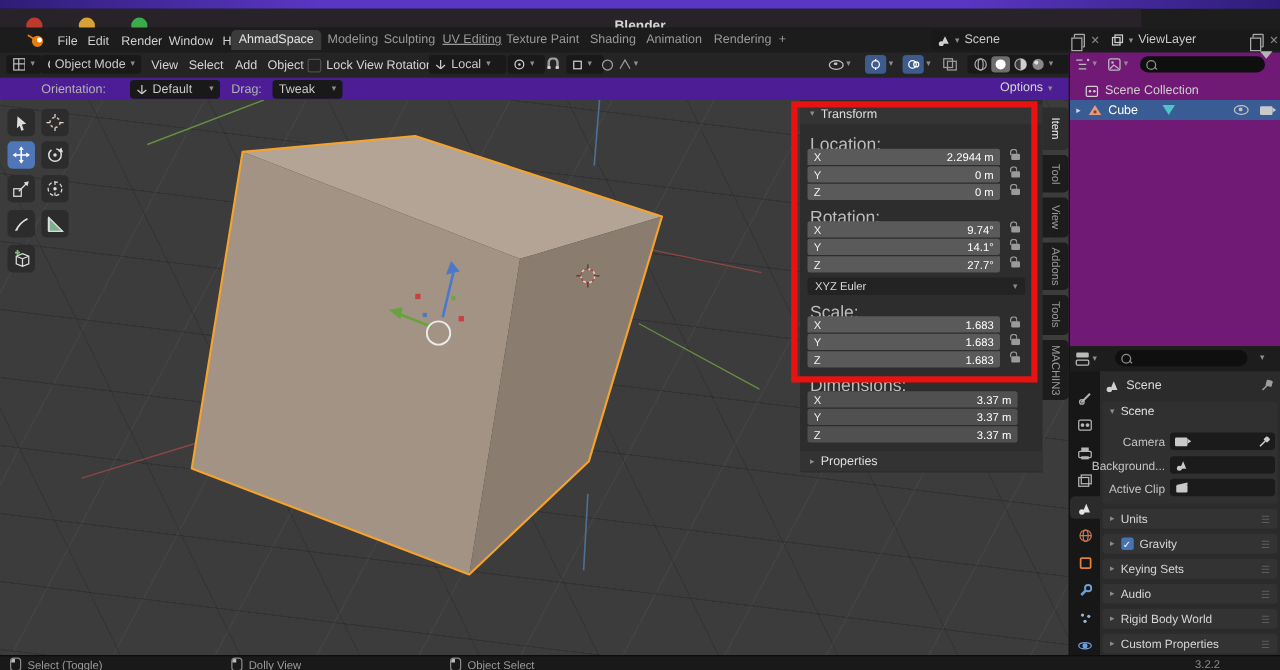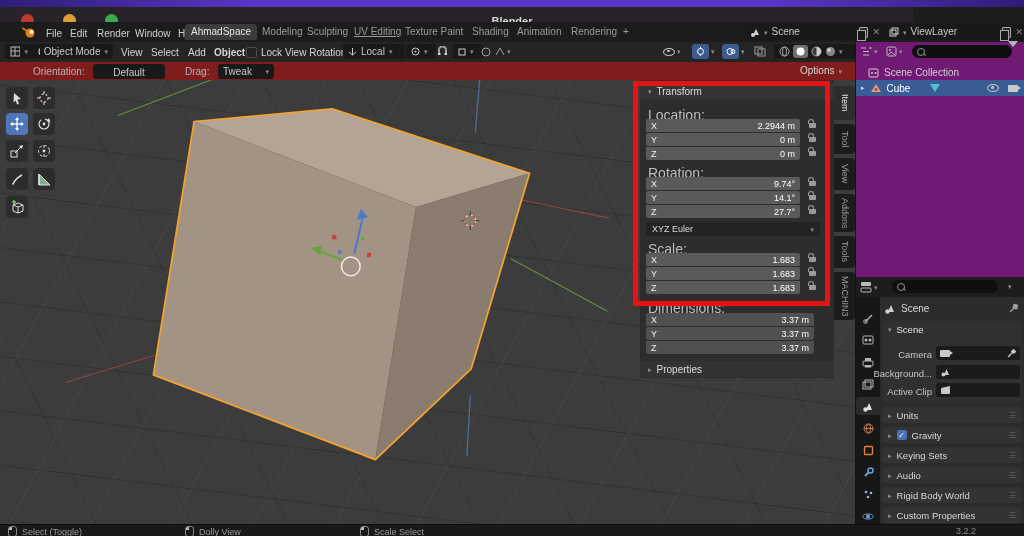--- a/index.html
+++ b/index.html
@@ -20,21 +20,21 @@
   
   #menubar{left:0;top:22px;width:1024px;height:20px;background:#1c1c1c;}
   .menu{color:#cfcfcf;font-size:10px;position:absolute;top:6px;}
   .wstab{position:absolute;top:2px;height:16px;line-height:16px;font-size:10px;
     color:#9a9a9a;padding:0 6px;border-radius:4px 4px 0 0;}
   .wstab.active{background:#3b3b3b;color:#e4e4e4;}
   .selwidget{position:absolute;top:2px;height:16px;background:#191919;border-radius:3px;
     display:flex;align-items:center;gap:4px;padding:0 5px;}
   
   #vph{left:0;top:42px;width:855px;height:20px;background:#242424;border-bottom:1px solid #1a1a1a;}
-  #vpt{left:0;top:62px;width:855px;height:18px;background:#7f1d1d;border-bottom:1px solid #1f1f1f;}
+  #vpt{left:0;top:62px;width:855px;height:18px;background:#4c1d95;border-bottom:1px solid #1f1f1f;}
   .hwidget{position:absolute;top:2px;height:15px;background:#191919;border-radius:3px;
     display:flex;align-items:center;gap:4px;padding:0 5px;}
   .hmenu{position:absolute;top:5px;color:#d4d4d4;font-size:10px;}
   .cb{width:9px;height:9px;background:#222;border:1px solid #4d4d4d;border-radius:2px;}
   .iconbtn{position:absolute;top:2px;height:15px;display:flex;align-items:center;gap:2px;}
   .bluebtn{background:#3d5b8d;border-radius:3px;width:17px;height:15px;display:flex;
     align-items:center;justify-content:center;}
   
   #viewport{left:0;top:80px;width:855px;height:444px;background-color:#3c3c3c;
     background-image:
@@ -177,21 +177,21 @@
     <div class="hwidget" style="left:33px;width:70px;">
       <svg width="9" height="9">
           <circle cx="4.5" cy="4.5" r="3.5" fill="none" stroke="#ccc" stroke-width="1.2"></circle>
         </svg>
       <span class="txt">Object Mode</span>
       <span class="chev">▾</span>
     </div>
     <span class="hmenu" style="left:121px;">View</span>
     <span class="hmenu" style="left:151px;">Select</span>
     <span class="hmenu" style="left:188px;">Add</span>
-    <span class="hmenu" style="left:214px;font-weight:bold;">Object</span>
+    <span class="hmenu" style="left:214px;">Object</span>
     <div class="abs cb" style="left:246px;top:5px;"></div>
     <span class="hmenu" style="left:261px;">Lock View Rotation</span>
 
     <div class="hwidget" style="left:343px;width:52px;">
       <svg width="9" height="9">
         <line x1="4.5" y1="8" x2="4.5" y2="1" stroke="#ccc"></line>
           <line x1="4.5" y1="8" x2="1" y2="5" stroke="#ccc"></line>
           <line x1="4.5" y1="8" x2="8" y2="5" stroke="#ccc"></line>
       </svg>
       <span class="txt">Local</span>
@@ -275,21 +275,21 @@
       <svg width="11" height="11">
         <circle cx="5.5" cy="5.5" r="4.5" fill="#888"></circle>
           <circle cx="4" cy="4" r="1.7" fill="#ddd"></circle>
       </svg>
       <span class="chev">▾</span>
     </div>
   </div>
 
   <div class="abs" id="vpt">
     <span class="abs txt" style="left:33px;top:5px;color:#b3b3b3;">Orientation:</span>
-    <div class="hwidget" style="left:93px;width:62px;flex-direction:column;">
+    <div class="hwidget" style="left:104px;width:62px;">
       <svg width="9" height="9">
         <line x1="4.5" y1="8" x2="4.5" y2="1" stroke="#ccc"></line>
           <line x1="4.5" y1="8" x2="1" y2="5" stroke="#ccc"></line>
           <line x1="4.5" y1="8" x2="8" y2="5" stroke="#ccc"></line>
       </svg>
       <span class="txt">Default</span>
       <span class="chev" style="margin-left:auto;">▾</span>
     </div>
     <span class="abs txt" style="left:185px;top:5px;color:#b3b3b3;">Drag:</span>
     <div class="hwidget" style="left:218px;width:46px;">
@@ -732,20 +732,20 @@
     <div class="hint" style="left:8px;">
       <span class="mouse"></span>
       <span>Select (Toggle)</span>
     </div>
     <div class="hint" style="left:185px;">
       <span class="mouse"></span>
       <span>Dolly View</span>
     </div>
     <div class="hint" style="left:360px;">
       <span class="mouse"></span>
-      <span>Scale Select</span>
+      <span>Object Select</span>
     </div>
     <div class="hint" style="left:956px;color:#8a8a8a;">
       <span>3.2.2</span>
     </div>
   </div>
 
 </div>
 
 </body></html>

